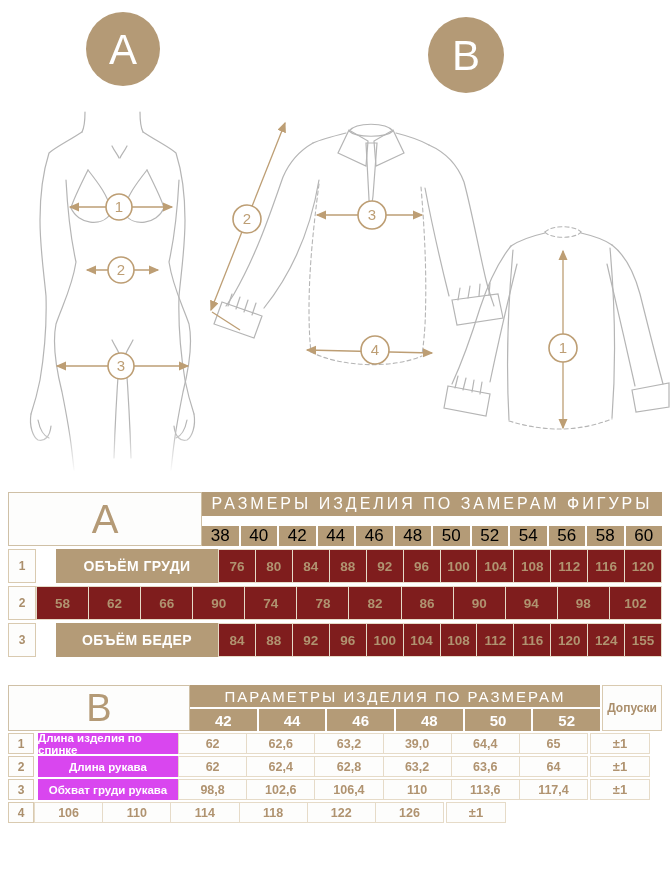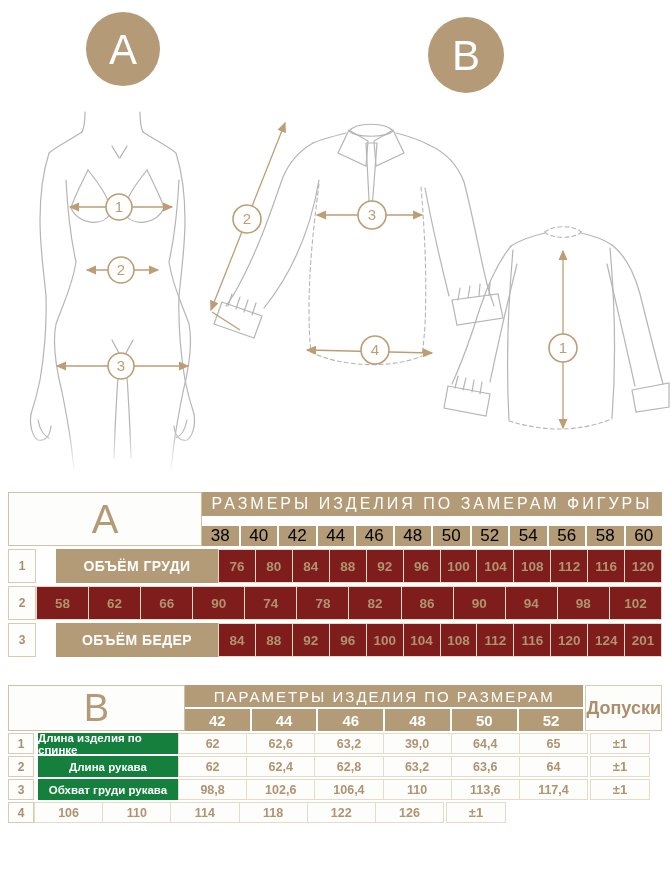--- a/index.html
+++ b/index.html
@@ -34,25 +34,25 @@
   
   .tB{position:absolute;left:8px;top:685px;width:654px;}
   .tB-head{display:flex;height:46px;}
   .cornerB{width:182px;font-size:38px;}
   .tB-headC{width:410px;display:flex;flex-direction:column;row-gap:2px;}
   .title-b{height:22px;font-size:15px;letter-spacing:2px;font-weight:400;}
   .tB-sizes{flex:1;display:flex;column-gap:2px;}
   .tB-size{flex:1;background:#b49b77;color:#fff;font-size:15px;font-weight:700;
            display:flex;align-items:center;justify-content:center;}
   .tB-tol{flex:1;margin-left:2px;border:1px solid #d9cab0;background:#fdfdfc;color:#ab8f6c;
-          font-size:18px;font-weight:600;box-sizing:border-box;text-align:right;}
+          font-size:12px;font-weight:600;box-sizing:border-box;text-align:right;}
   .tB-row{display:flex;height:21px;margin-top:2px;}
   .tB-num{width:26px;border:1px solid #d9cab0;background:#fdfdfc;color:#ab8f6c;
           font-size:12px;font-weight:600;box-sizing:border-box;}
-  .tB-label{width:140px;margin-left:4px;background:#15803d;color:#fff;
+  .tB-label{width:140px;margin-left:4px;background:#d946ef;color:#fff;
             font-size:11.5px;font-weight:700;}
   .tB-vals{width:410px;display:flex;border:1px solid #e6dbc8;background:#fdfdfc;box-sizing:border-box;}
   .tB-val{flex:1;display:flex;align-items:center;justify-content:center;
           color:#b09370;font-size:12.5px;font-weight:600;}
   .tB-val + .tB-val{border-left:1px solid #e6dbc8;}
   .tB-tolv{width:60px;margin-left:2px;border:1px solid #e6dbc8;background:#fdfdfc;
            color:#b09370;font-size:13px;font-weight:700;box-sizing:border-box;}
 
   
   .sketch{stroke:#b5b5b5;stroke-width:1.2;fill:none;stroke-linecap:round;}
@@ -255,21 +255,21 @@
             <div class="tA-val">88</div>
             <div class="tA-val">92</div>
             <div class="tA-val">96</div>
             <div class="tA-val">100</div>
             <div class="tA-val">104</div>
             <div class="tA-val">108</div>
             <div class="tA-val">112</div>
             <div class="tA-val">116</div>
             <div class="tA-val">120</div>
             <div class="tA-val">124</div>
-            <div class="tA-val">201</div>
+            <div class="tA-val">155</div>
           </div>
         </div>
       </div>
   </div>
 
   <div class="tB">
     <div class="tB-head">
       <div class="corner cornerB ctr">B</div>
       <div class="tB-headC">
         <div class="band title-b ctr">ПАРАМЕТРЫ ИЗДЕЛИЯ ПО РАЗМЕРАМ</div>

